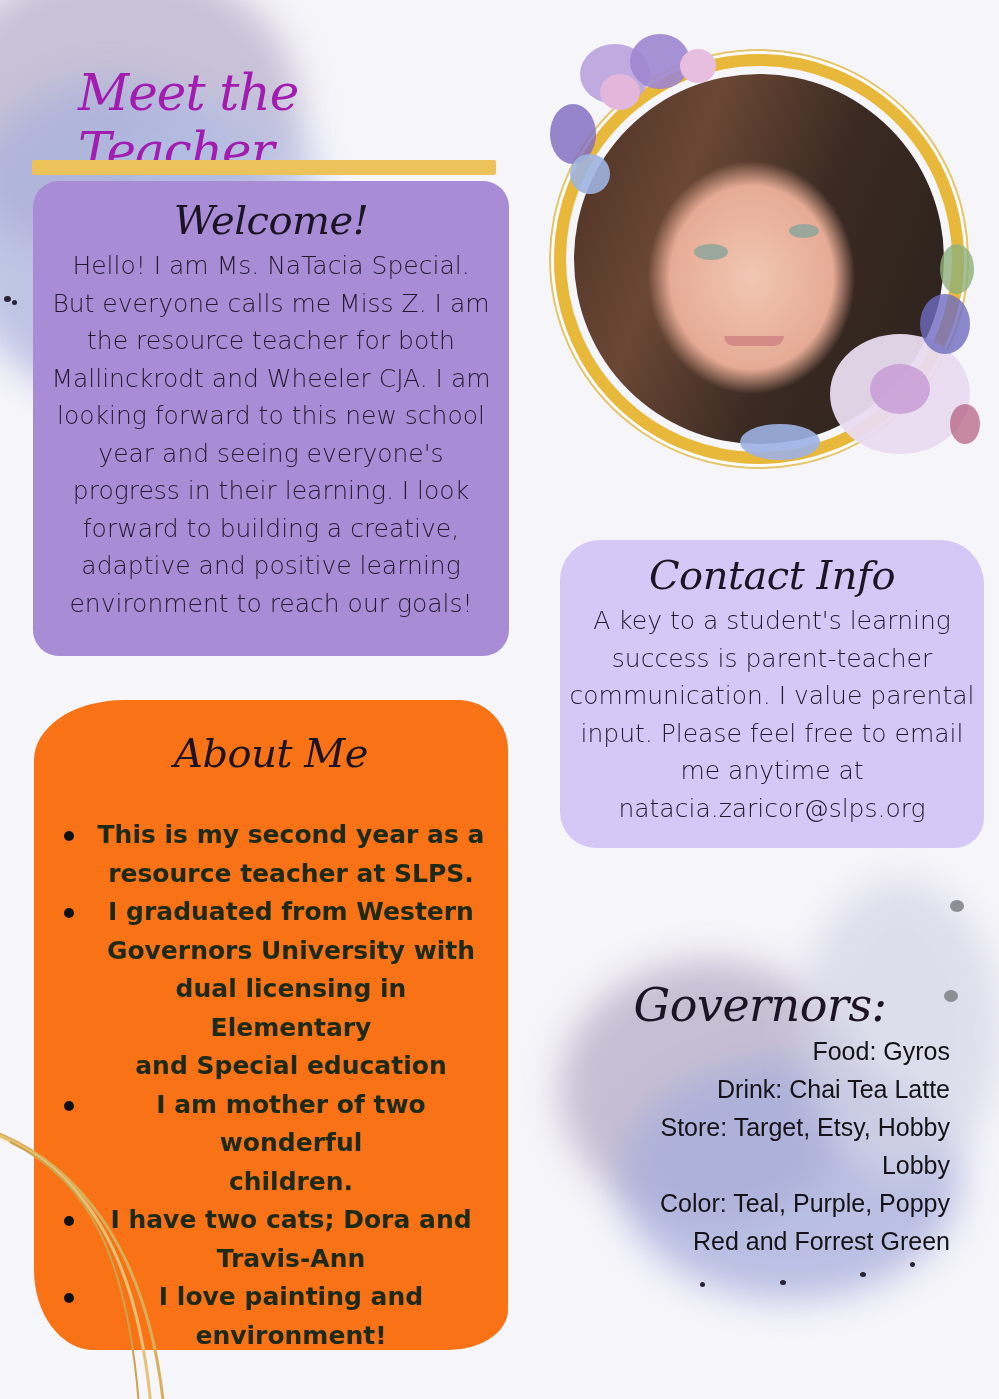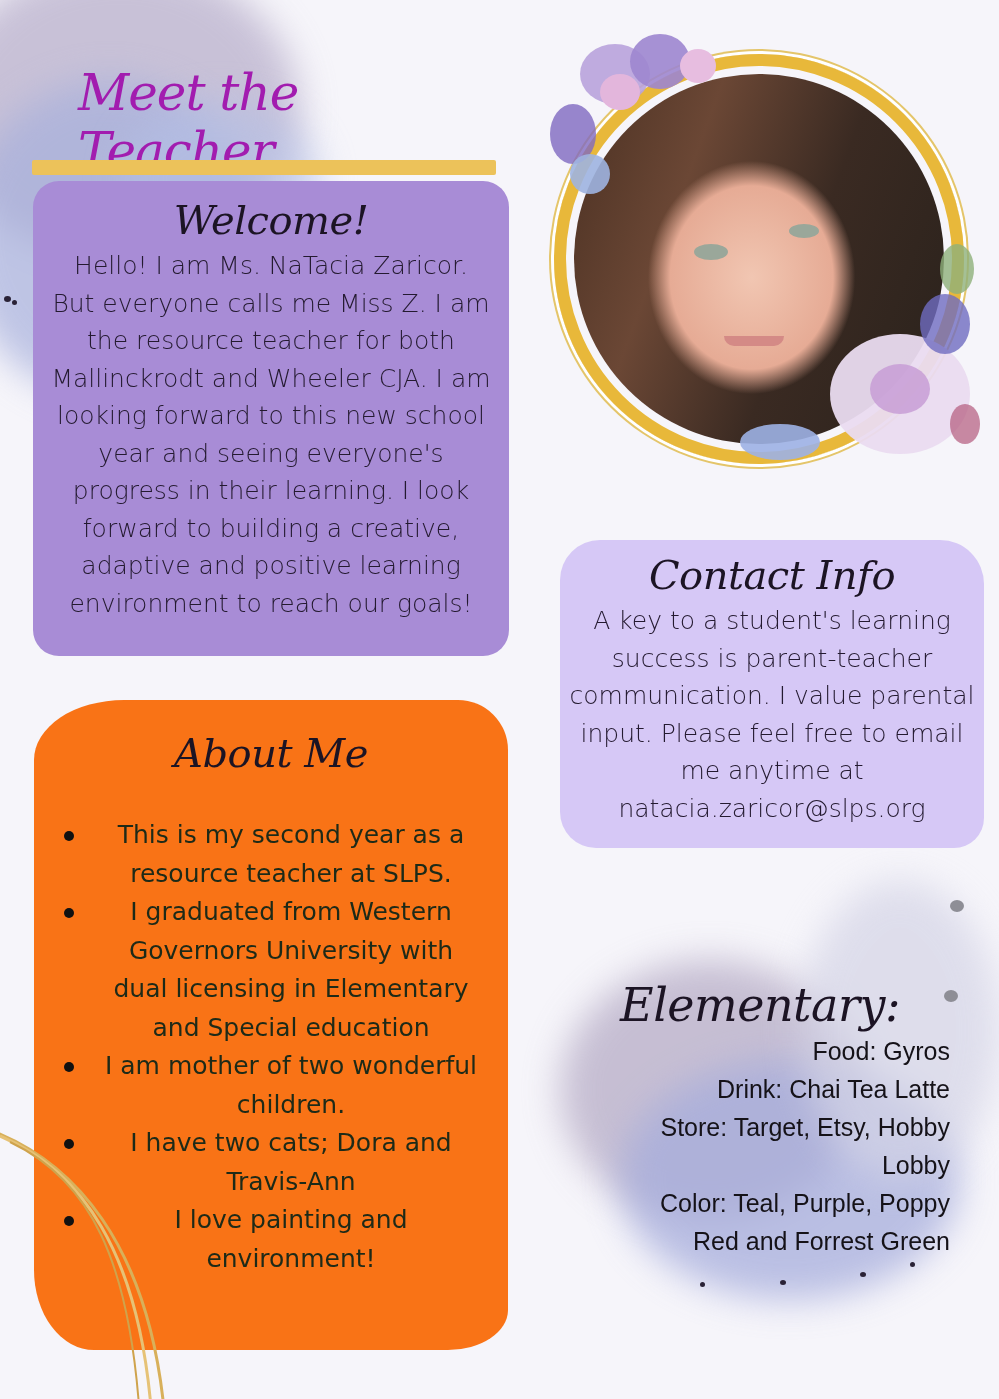--- a/index.html
+++ b/index.html
@@ -38,21 +38,21 @@
       padding: 12px 8px 12px;
     }
     .contact .heading { font-size: 40px; margin-bottom: 4px; }
     .about {
       left: 34px; top: 700px; width: 474px; height: 650px;
       background: #f97316;
       border-radius: 90px 50px 60px 60px / 60px 50px 40px 80px;
       padding: 30px 20px 0 20px; color: #1d2a18;
     }
     .about .heading { font-size: 40px; margin-bottom: 40px; }
-    .about ul { list-style: none; margin: 0; padding: 0; }
+    .about ul { list-style: none; margin: 0; padding: 0; font-weight: bold; }
     .about li {
       position: relative; font-size: 25px; line-height: 38.5px;
       padding-left: 40px; text-align: center;
     }
     .about li .bullet {
       position: absolute; left: 10px; top: 15px;
       width: 10px; height: 10px; border-radius: 50%; background: #111;
     }
     .favorites {
       left: 570px; top: 978px; width: 380px; color: #151218;
@@ -96,21 +96,21 @@
 </div>
 <div class="ink-dot" style="left:4px;top:296px;width:7px;height:6px;"></div>
 <div class="ink-dot" style="left:12px;top:300px;width:5px;height:5px;"></div>
 
 <div class="page-title">Meet the Teacher</div>
 <div class="gold-bar"></div>
 
 <div class="card welcome">
   <div class="heading script">Welcome!</div>
   <div class="body-text">
-    <div>Hello! I am Ms. NaTacia Zaricor.</div>
+    <div>Hello! I am Ms. NaTacia Special.</div>
     <div>But everyone calls me Miss Z. I am</div>
     <div>the resource teacher for both</div>
     <div>Mallinckrodt and Wheeler CJA. I am</div>
     <div>looking forward to this new school</div>
     <div>year and seeing everyone's</div>
     <div>progress in their learning. I look</div>
     <div>forward to building a creative,</div>
     <div>adaptive and positive learning</div>
     <div>environment to reach our goals!</div>
   </div>
@@ -186,21 +186,21 @@
   </ul>
 </div>
 
 <svg class="gold-swoosh" viewBox="0 0 220 300">
   <path d="M10 10 C 90 40, 170 120, 185 300" stroke="#d8b05a" stroke-width="3" fill="none"></path>
   <path d="M20 16 C 100 50, 160 130, 172 300" stroke="#e6c276" stroke-width="3" fill="none"></path>
   <path d="M30 22 C 110 60, 150 140, 160 300" stroke="#cfa34c" stroke-width="2" fill="none"></path>
 </svg>
 
 <div class="card favorites">
-  <div class="heading script">Elementary:</div>
+  <div class="heading script">Governors:</div>
   <div>
     <div class="line">Food: Gyros</div>
     <div class="line">Drink: Chai Tea Latte</div>
     <div class="line">Store: Target, Etsy, Hobby</div>
     <div class="line">Lobby</div>
     <div class="line">Color: Teal, Purple, Poppy</div>
     <div class="line">Red and Forrest Green</div>
   </div>
 </div>
 

